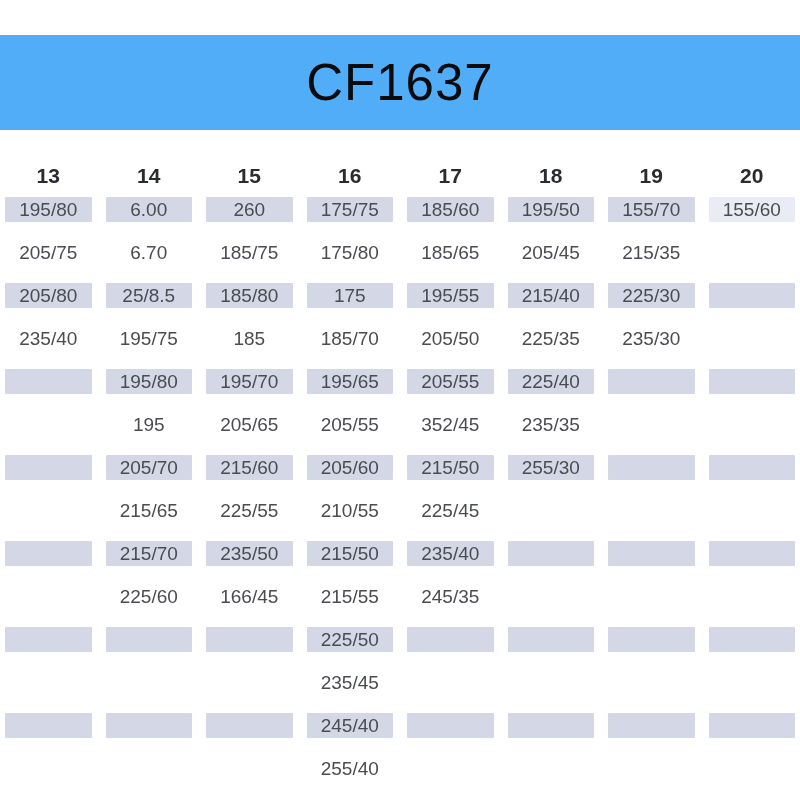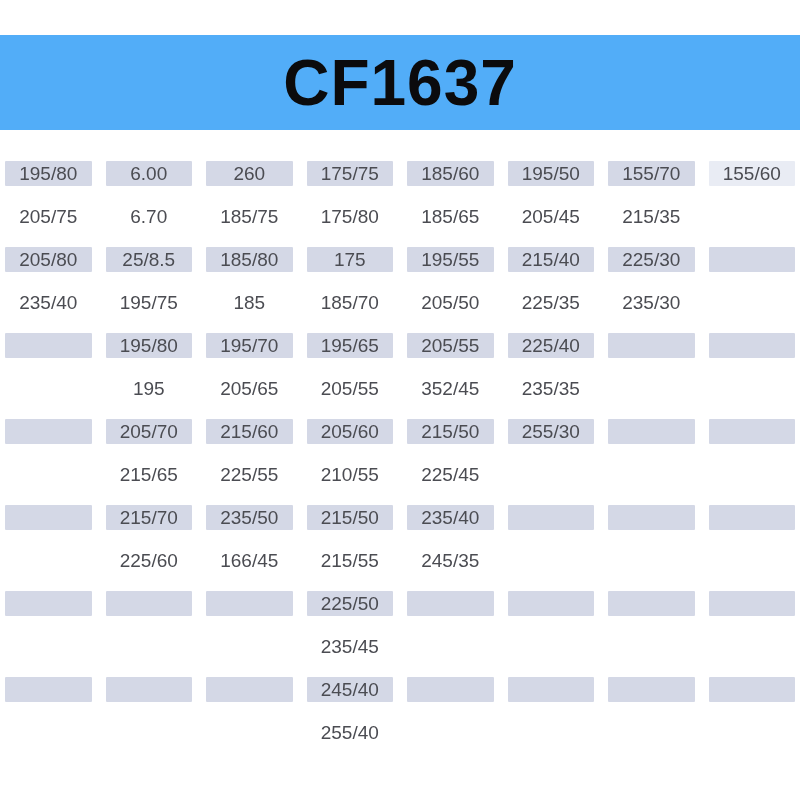--- a/index.html
+++ b/index.html
@@ -20,22 +20,22 @@
     overflow: hidden;
   }
   .banner {
     position: absolute;
     left: 0; top: 35px;
     width: 800px; height: 95px;
     background: var(--banner-bg);
     display: flex; align-items: center; justify-content: center;
   }
   .title {
-    font-size: 64px;
-    font-weight: 700;
+    font-size: 51px;
+    font-weight: 400;
     letter-spacing: 1px;
     color: var(--title-text);
   }
   .table-wrap {
     position: absolute;
     left: 0; top: 161px;
     width: 800px;
   }
   .grid {
     display: grid;
@@ -66,20 +66,30 @@
   .cell.shaded.light { background: var(--cell-bg-light); }
 </style>
 </head>
 <body>
 
 <div class="banner">
   <div class="title">CF1637</div>
 </div>
 
 <div class="table-wrap">
+  <div class="grid header-grid" id="header-row">
+      <div class="hcell">13</div>
+      <div class="hcell">14</div>
+      <div class="hcell">15</div>
+      <div class="hcell">16</div>
+      <div class="hcell">17</div>
+      <div class="hcell">18</div>
+      <div class="hcell">19</div>
+      <div class="hcell">20</div>
+    </div>
   <div class="grid body-grid" id="body-grid">
       <div class="cell shaded">195/80</div>
       <div class="cell shaded">6.00</div>
       <div class="cell shaded">260</div>
       <div class="cell shaded">175/75</div>
       <div class="cell shaded">185/60</div>
       <div class="cell shaded">195/50</div>
       <div class="cell shaded">155/70</div>
       <div class="cell shaded light">155/60</div>
       <div class="cell">205/75</div>

